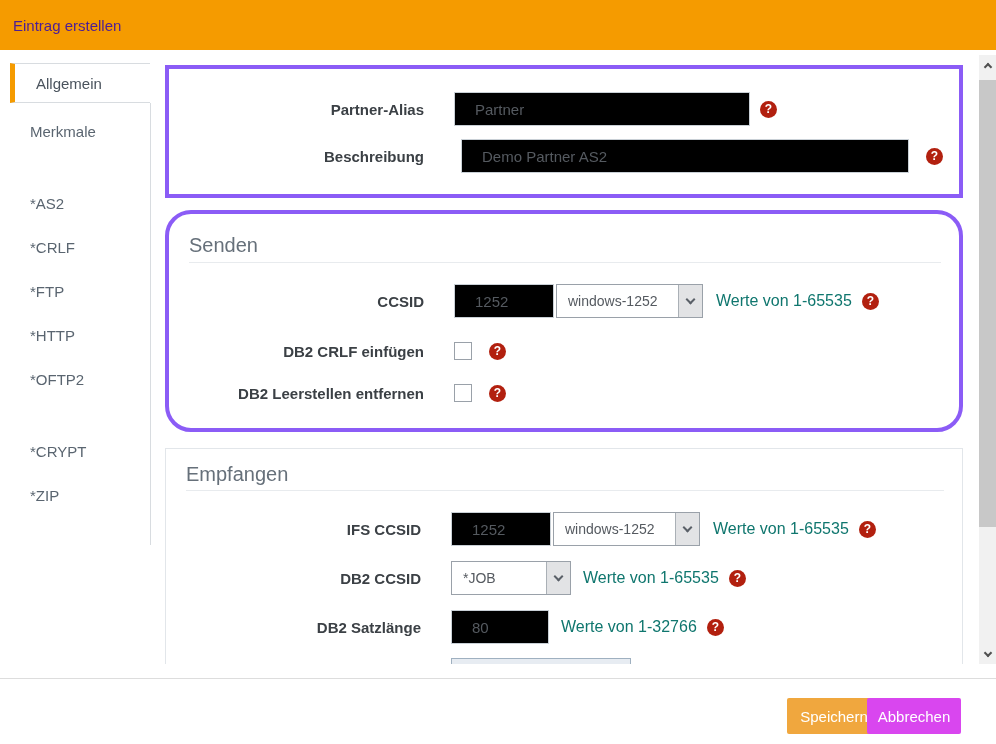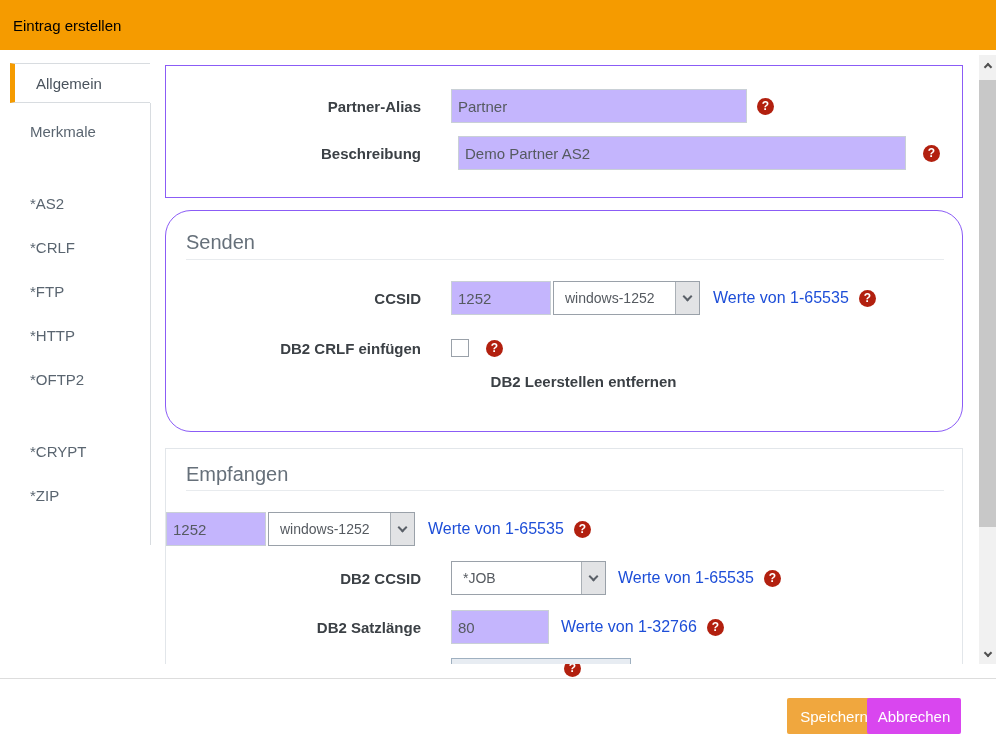--- a/index.html
+++ b/index.html
@@ -9,21 +9,21 @@
     font-family: "Liberation Sans", "DejaVu Sans", sans-serif;
     background: #ffffff;
     overflow: hidden;
   }
   
   .header {
     position: absolute; top: 0; left: 0; width: 996px; height: 50px;
     background: #F59B00;
     display: flex; align-items: center;
     padding-left: 13px;
-    color: #000000; font-size: 15px;
+    color: #4c1d95; font-size: 15px;
   }
   
   .sidebar { position: absolute; left: 10px; top: 63px; width: 140px; }
   .side-item {
     position: absolute; left: 0; width: 140px; height: 40px;
     display: flex; align-items: center;
     padding-left: 20px;
     font-size: 15px; color: #5a6570; cursor: pointer;
     background: transparent;
   }
@@ -35,21 +35,21 @@
     padding-left: 21px;
     color: #4a535d;
   }
   .side-border {
     position: absolute; left: 150px; top: 103px; width: 1px; height: 442px;
     background: #d8dce0;
   }
   
   .panel {
     position: absolute; left: 165px; width: 798px;
-    border: 1px solid #8b5cf6; background: #ffffff;
+    border: 4px solid #8b5cf6; background: #ffffff;
   }
   .panel-clip {
     position: absolute; left: 165px; width: 798px; overflow: hidden;
   }
   .panel-clip .panel-inner {
     position: absolute; left: 0; top: 0; width: 798px; height: 400px;
     border: 1px solid #e2e6ea; background: #ffffff;
   }
   .sec-title {
     position: absolute; left: 20px;
@@ -60,44 +60,44 @@
   }
   .row {
     position: absolute; left: 0; right: 0; height: 34px;
     display: flex; align-items: center;
   }
   .lbl {
     width: 285px; padding-right: 30px; flex: 0 0 285px;
     text-align: right; font-size: 15px; font-weight: bold; color: #3b4045;
   }
   .txt {
-    height: 34px; border: 1px solid #c9d0d6; background: #c4b5fd;
+    height: 34px; border: 1px solid #c9d0d6; background: #000000;
     font-family: "Liberation Sans", sans-serif;
-    font-size: 15px; color: #555a60; padding: 0 6px; outline: none;
+    font-size: 15px; color: #555a60; padding: 0 20px; outline: none;
   }
   .sel {
     height: 34px; border: 1px solid #9aa1a9; background: #fff;
     display: flex; align-items: center; cursor: default;
   }
   .sel-val { flex: 1; font-size: 14px; color: #555a60; padding-left: 11px; }
   .sel-btn {
     width: 24px; height: 32px; background: #e2e3e5;
     border-left: 1px solid #aab0b6;
     display: flex; align-items: center; justify-content: center;
   }
   .chev {
     display: inline-block; width: 7px; height: 7px;
     border: solid #5a6068; border-width: 0 2px 2px 0;
     transform: rotate(45deg); margin-top: -4px;
   }
   .cb {
     width: 18px; height: 18px; border: 1px solid #9aa1a9; background: #fff;
     display: inline-block; cursor: pointer;
   }
-  .hint { font-size: 16px; color: #1d4ed8; margin-left: 13px; white-space: nowrap; }
+  .hint { font-size: 16px; color: #0f766e; margin-left: 13px; white-space: nowrap; }
   .help {
     width: 17px; height: 17px; border-radius: 50%;
     background: #B2200F; color: #ffffff;
     font-size: 12px; font-weight: bold; line-height: 17px; text-align: center;
     display: inline-block; margin-left: 10px; cursor: pointer; flex: 0 0 17px;
   }
   .clipped-box {
     position: absolute; left: 285px; top: 209px; width: 180px; height: 14px;
     background: #e7ecf2; border: 1px solid #9fb0c0;
   }
@@ -200,45 +200,46 @@
         </span>
     </div>
     <span class="hint">Werte von 1-65535</span>
     <span class="help">?</span>
   </div>
   <div class="row" style="top:120px;">
     <div class="lbl">DB2 CRLF einfügen</div>
     <span class="cb"></span>
     <span class="help" style="margin-left:17px;">?</span>
   </div>
-  <div class="row" style="top:162px;flex-direction:column;">
+  <div class="row" style="top:162px;">
     <div class="lbl">DB2 Leerstellen entfernen</div>
     <span class="cb"></span>
     <span class="help" style="margin-left:17px;">?</span>
   </div>
 </div>
 
 <div class="panel-clip" style="top:448px; height:216px;">
   <div class="panel-inner">
     <h2 class="sec-title" style="top:14px;">Empfangen</h2>
     <div class="sec-divider" style="top:41px;"></div>
     <div class="row" style="top:63px;">
+      <div class="lbl">IFS CCSID</div>
       <input class="txt" style="width: 100px;" value="1252">
       <div class="sel" style="width:147px; margin-left:2px;">
         <span class="sel-val">windows-1252</span>
         <span class="sel-btn">
             <i class="chev"></i>
           </span>
       </div>
       <span class="hint">Werte von 1-65535</span>
       <span class="help">?</span>
     </div>
     <div class="row" style="top:112px;">
       <div class="lbl">DB2 CCSID</div>
-      <div class="sel" style="width:155px;">
+      <div class="sel" style="width:120px;">
         <span class="sel-val">*JOB</span>
         <span class="sel-btn">
             <i class="chev"></i>
           </span>
       </div>
       <span class="hint" style="margin-left:12px;">Werte von 1-65535</span>
       <span class="help">?</span>
     </div>
     <div class="row" style="top:161px;">
       <div class="lbl">DB2 Satzlänge</div>

